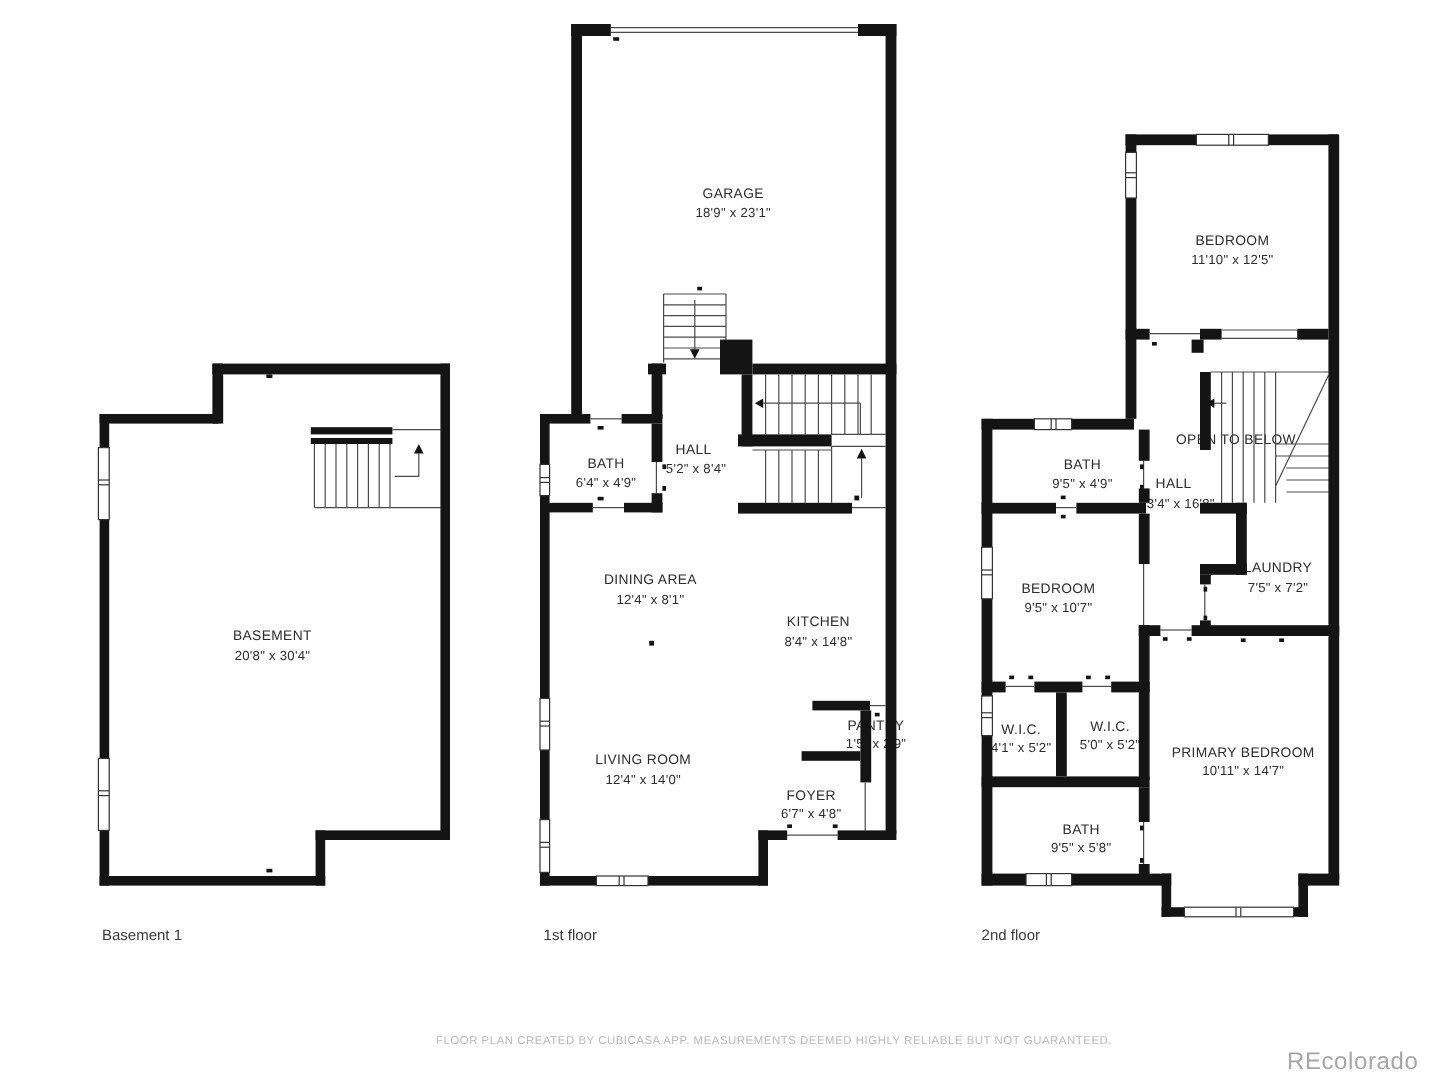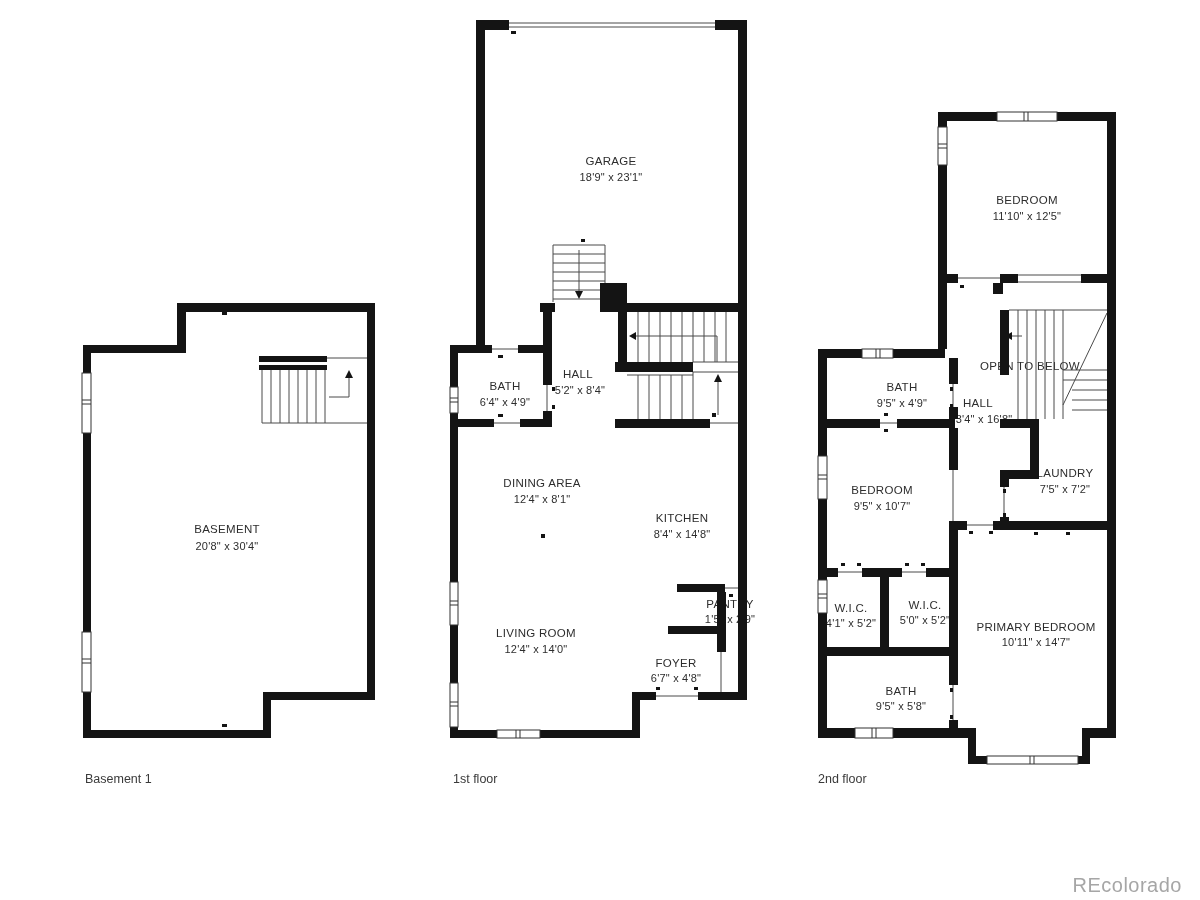--- a/index.html
+++ b/index.html
@@ -338,14 +338,15 @@
           <rect x="857" y="563" width="4" height="3"></rect>
       <rect x="905" y="563" width="4" height="3"></rect>
           <rect x="921" y="563" width="4" height="3"></rect>
       <rect x="950" y="688" width="3" height="4"></rect>
           <rect x="950" y="715" width="3" height="4"></rect>
     </g>
     <text class="fn" x="818" y="783">2nd floor</text>
   </g>
 </svg>
 
+<div class="disclaimer">FLOOR PLAN CREATED BY CUBICASA APP. MEASUREMENTS DEEMED HIGHLY RELIABLE BUT NOT GUARANTEED.</div>
 <div class="watermark">REcolorado</div>
 </div>
 
 </body></html>

